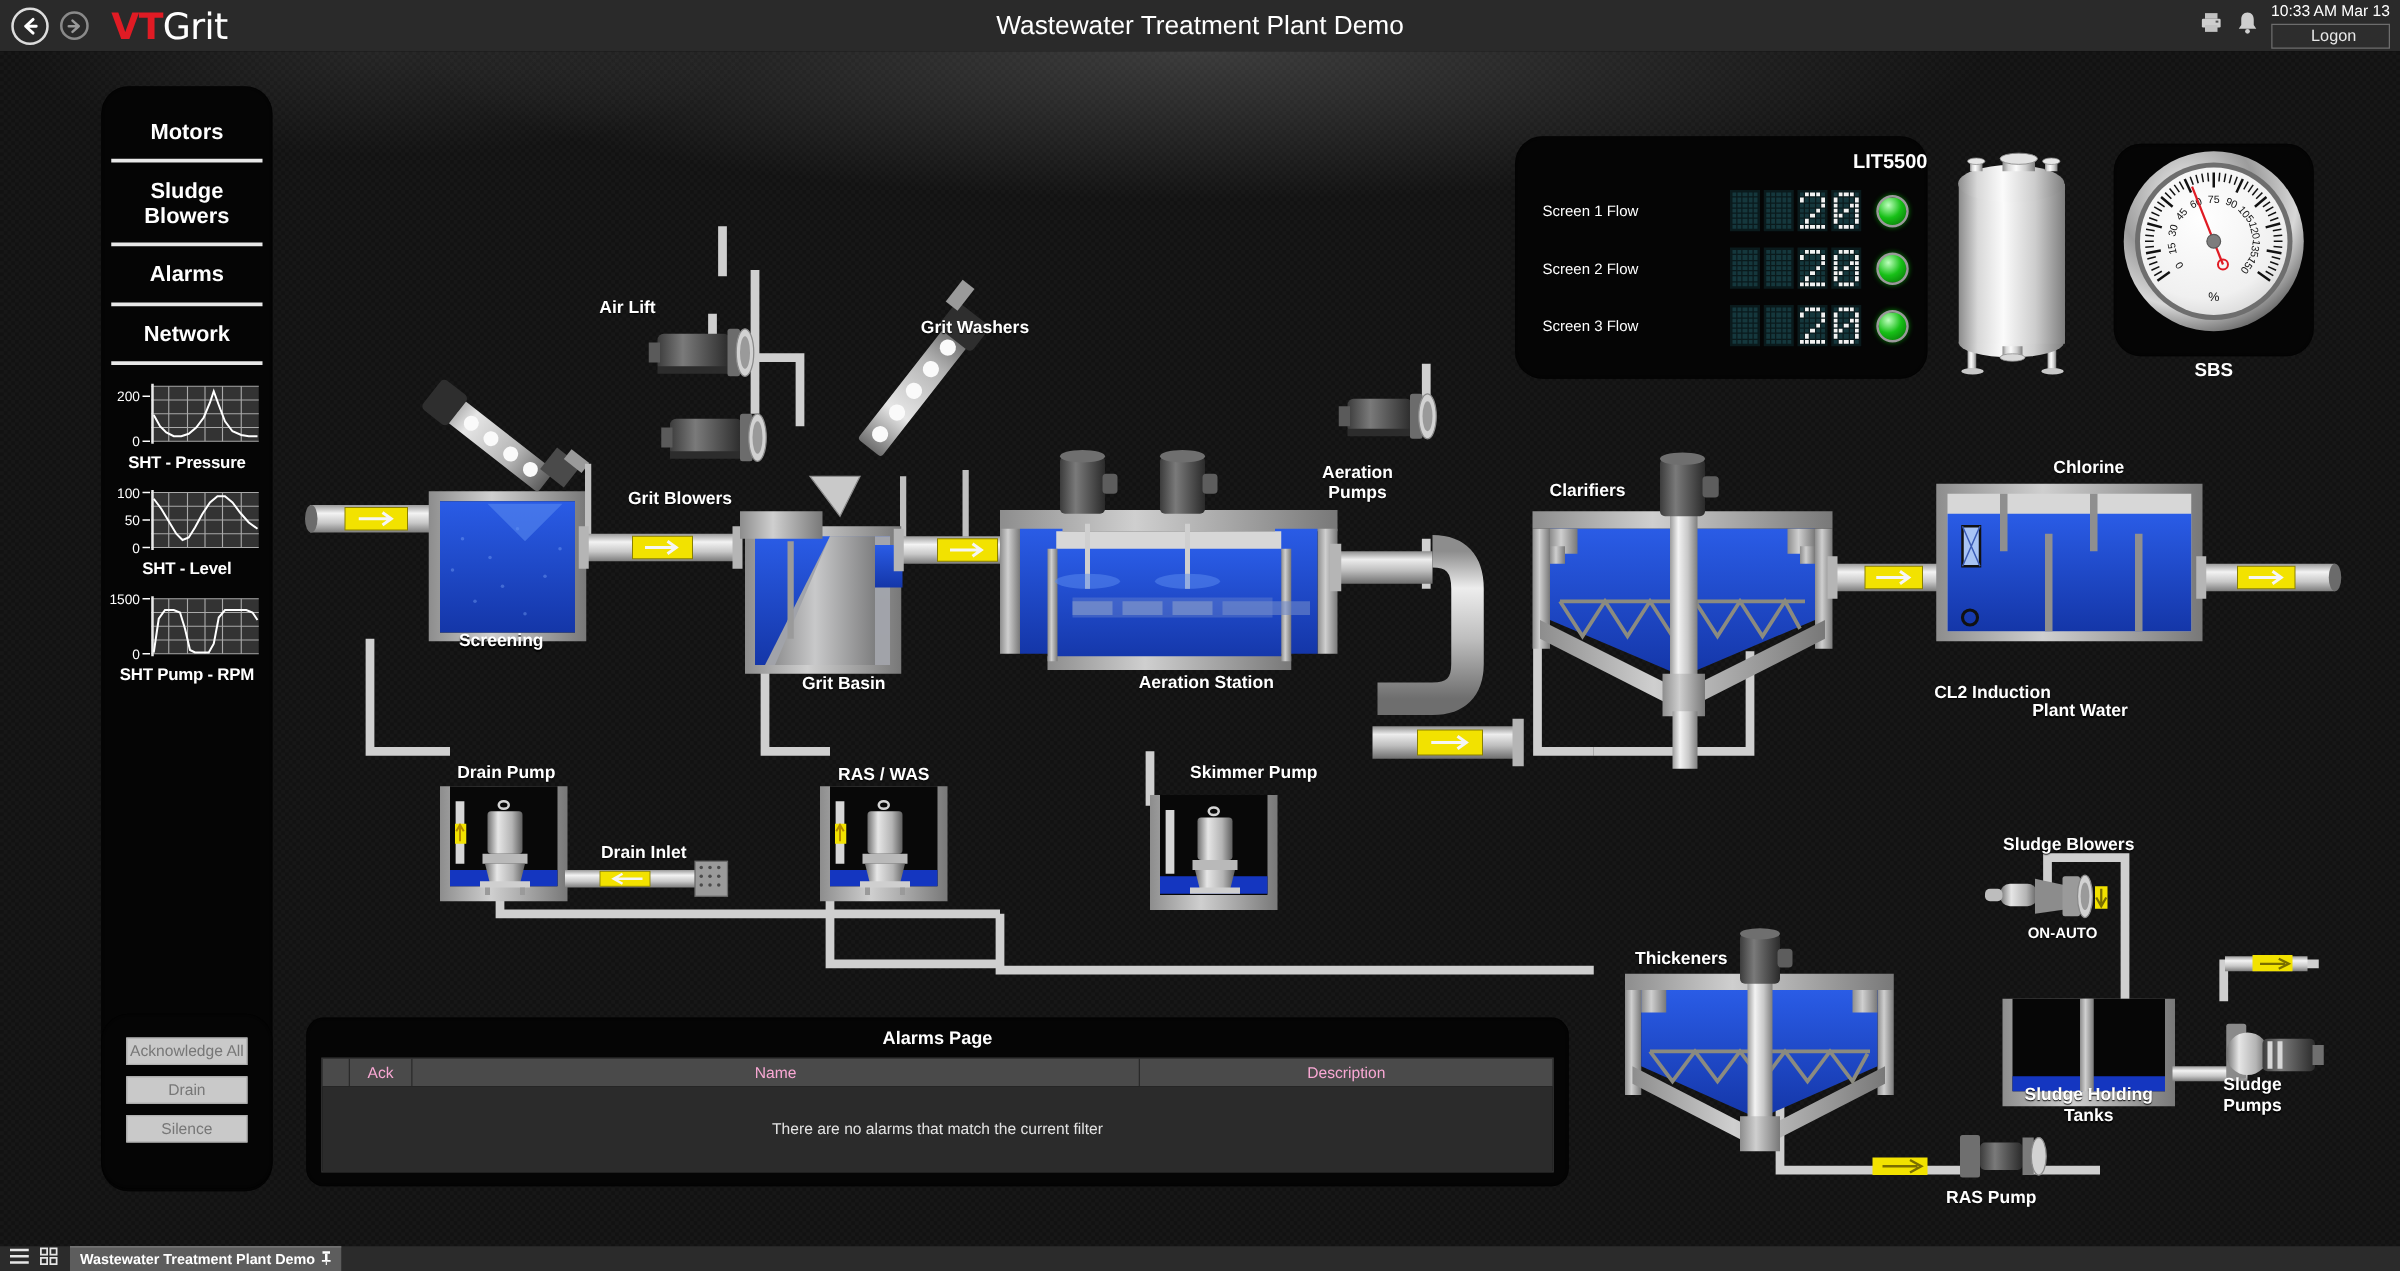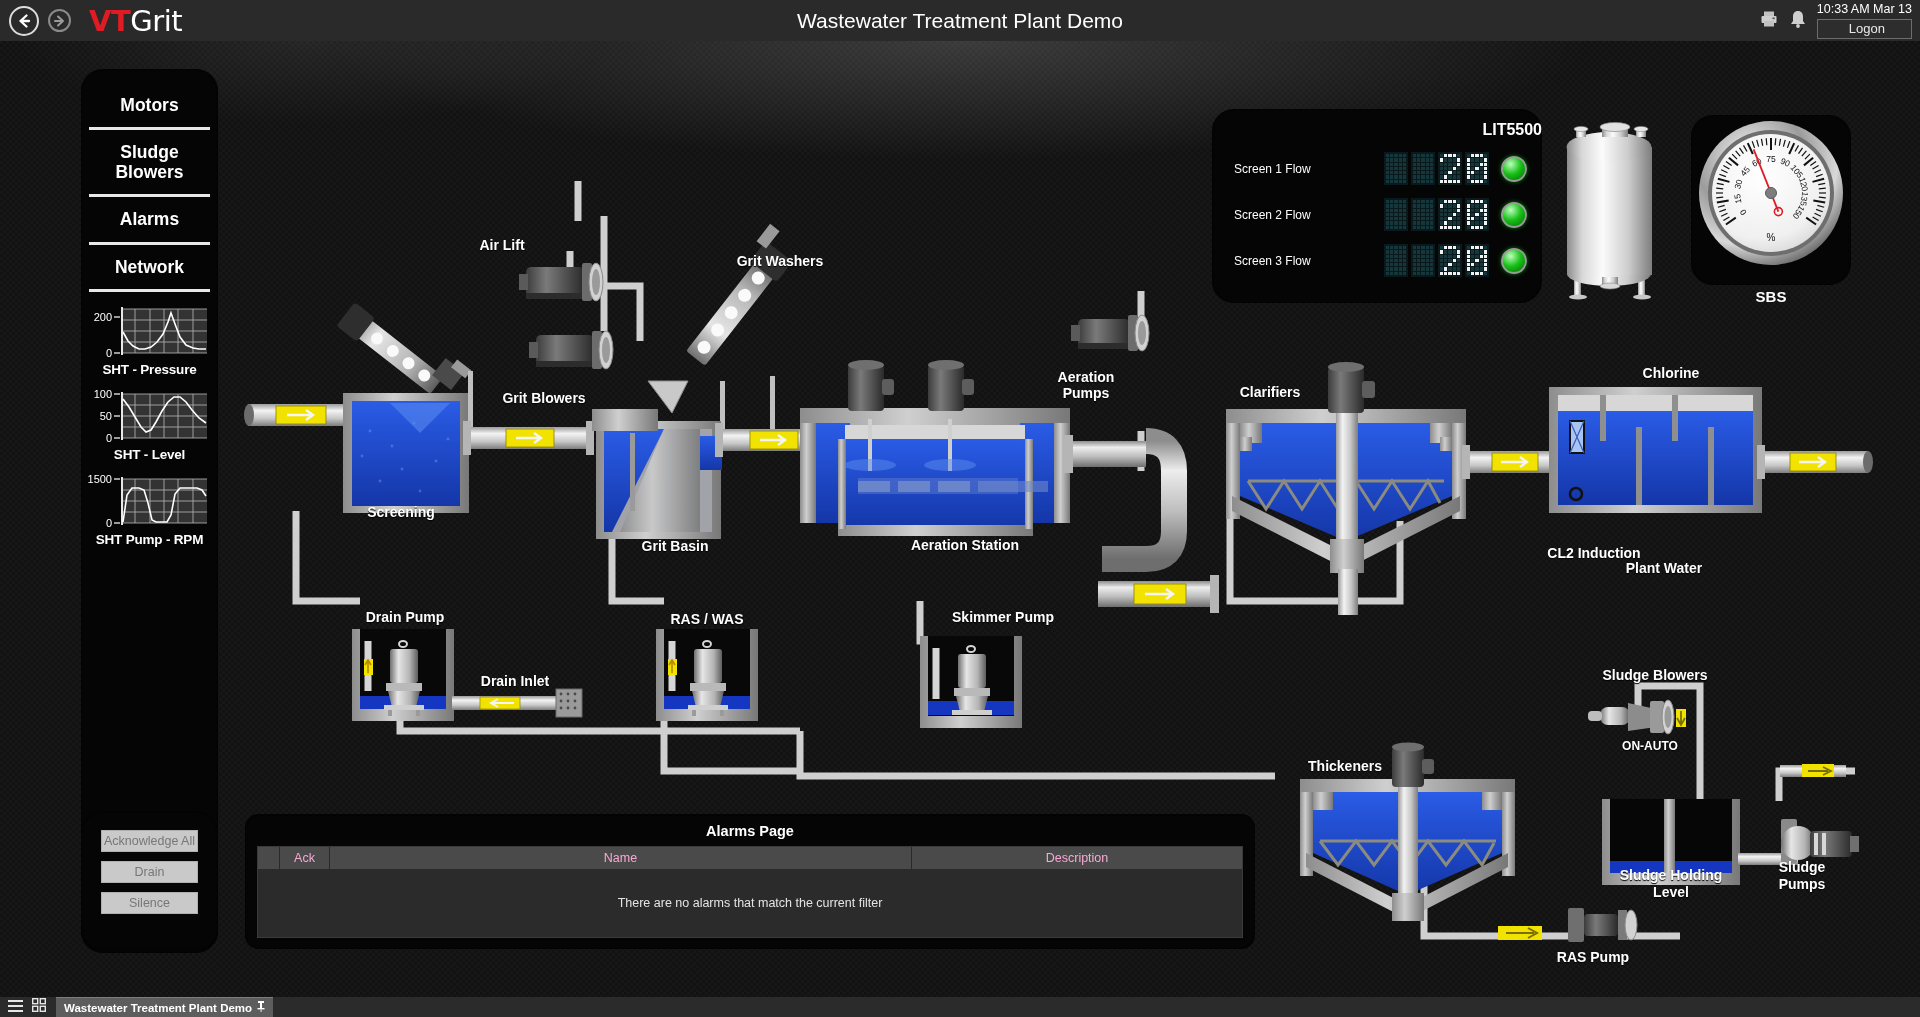--- a/index.html
+++ b/index.html
@@ -1281,21 +1281,21 @@
   <div class="plabel c" style="left:1664px;top:519px">Plant Water</div>
   <div class="plabel c" style="left:405px;top:568px">Drain Pump</div>
   <div class="plabel c" style="left:515px;top:632px">Drain Inlet</div>
   <div class="plabel c" style="left:707px;top:570px">RAS / WAS</div>
   <div class="plabel c" style="left:1003px;top:568px">Skimmer Pump</div>
   <div class="plabel c" style="left:1345px;top:717px">Thickeners</div>
   <div class="plabel c" style="left:1593px;top:908px">RAS Pump</div>
   <div class="plabel c" style="left:1655px;top:626px">Sludge Blowers</div>
   <div class="plabel c sm" style="left:1650px;top:698px">ON-AUTO</div>
   <div class="plabel c" style="left:1671px;top:826px;line-height:1.2;white-space:pre-line">Sludge Holding
-Level</div>
+Tanks</div>
   <div class="plabel c" style="left:1802px;top:818px;line-height:1.2;white-space:pre-line">Sludge
 Pumps</div>
 
   <div class="panel" id="alarmPanel">
     <div id="alarmTitle">Alarms Page</div>
     <div id="alarmTable">
       <div class="ahead">
         <div style="width:22px"></div>
         <div style="width:50px">Ack</div>
         <div style="width:582px">Name</div>

